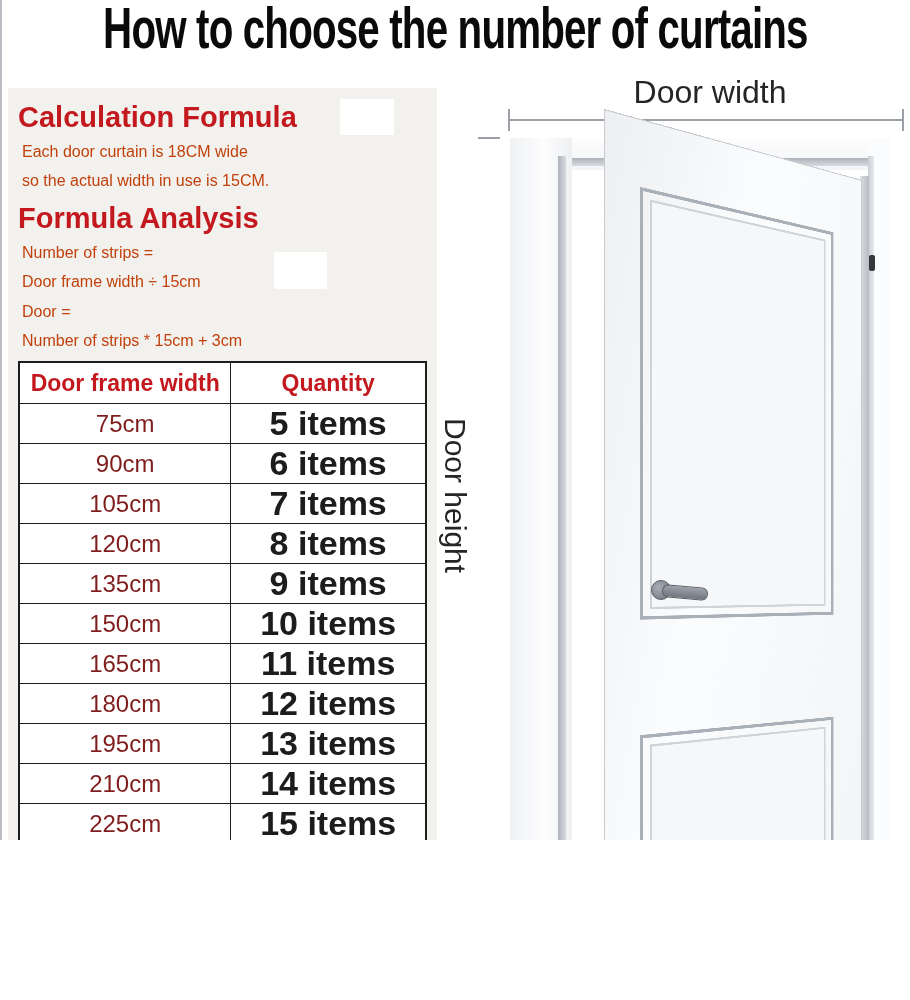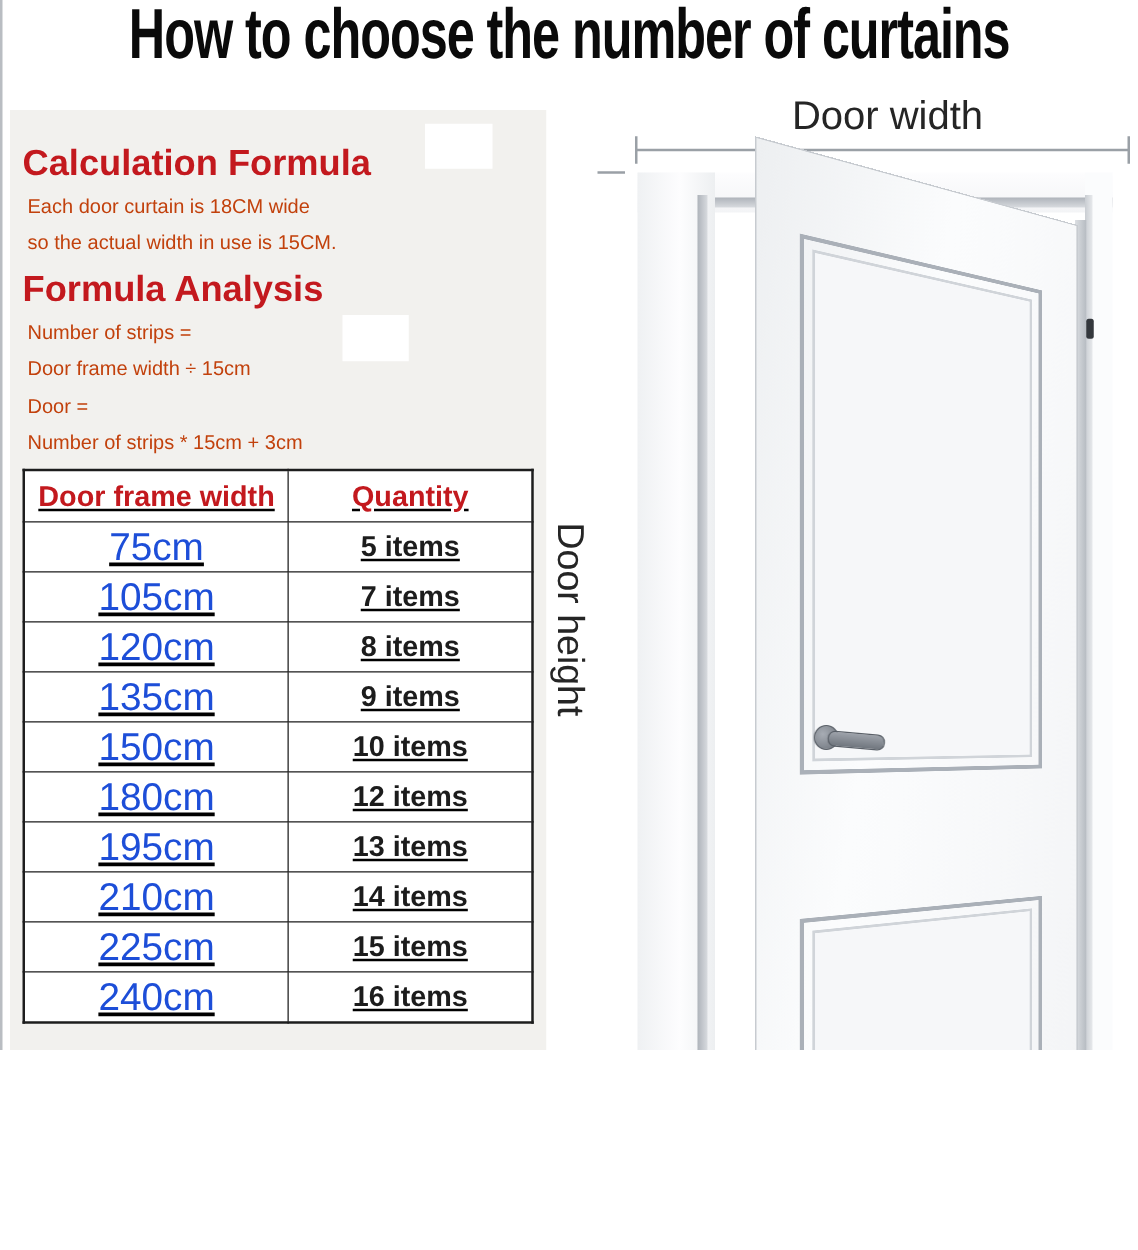--- a/index.html
+++ b/index.html
@@ -9,38 +9,38 @@
   }
   
   .title-wrap{position:absolute;top:-4px;left:0;width:910px;text-align:center;}
   .title{
     display:inline-block;white-space:nowrap;font-size:48px;font-weight:800;color:#0a0a0a;
     transform:scale(0.84,1.18);transform-origin:center top;letter-spacing:-1px;
   }
   
   .panel{
     position:absolute;left:8px;top:88px;width:429px;height:907px;
-    background:#f2f1ee;box-sizing:border-box;padding:26px 10px 0 10px;
+    background:#f2f1ee;box-sizing:border-box;padding:12px 10px 0 10px;
   }
   .panel h2{font-size:29px;line-height:1.2;margin:0 0 8px 0;font-weight:700;color:#c3191e;}
   .sec2-head{margin-top:10px !important;}
   .line{font-size:16px;line-height:1.14;margin:0 0 11px 4px;color:#c2410c;}
   .white-patch{position:absolute;background:#ffffff;}
   .patch1{left:332px;top:11px;width:54px;height:36px;}
   .patch2{left:266px;top:164px;width:53px;height:37px;}
   
   table.qty{
     border-collapse:collapse;margin:4px 0 0 0;background:#ffffff;
-    border:2px solid #1d1d1d;table-layout:fixed;text-decoration:underline;
+    border:2px solid #1d1d1d;table-layout:fixed;
   }
   table.qty th,table.qty td{border:1.6px solid #1d1d1d;text-align:center;padding:0;}
   table.qty th{width:211px;height:40px;font-size:23px;font-weight:700;color:#c3191e;}
   table.qty th.c2{width:194px;}
-  td.w{height:39px;font-size:31px;font-weight:400;color:#1d4ed8;}
-  td.q{height:39px;font-size:23px;font-weight:700;color:#1c1c1c;}
+  td.w{height:39px;font-size:24px;font-weight:400;color:#7f1d1d;}
+  td.q{height:39px;font-size:34px;font-weight:700;color:#1c1c1c;}
   
   .dw-label{position:absolute;left:560px;top:74px;width:300px;text-align:center;
     font-size:32px;color:#252525;}
   .dh-label{position:absolute;left:438px;top:418px;height:220px;
     writing-mode:vertical-rl;font-size:30px;color:#252525;}
   .dim{position:absolute;background:#9aa0a6;}
   .dim-h{left:508px;top:119px;width:396px;height:2px;}
   .tick-v{width:2px;height:22px;top:109px;}
   .tick-v.l{left:508px;} .tick-v.r{left:902px;}
   .dim-v{left:488px;top:137px;width:2px;height:848px;background:#b9bdc2;}
@@ -113,34 +113,42 @@
           <th>Door frame width</th>
           <th class="c2">Quantity</th>
         </tr>
       </thead>
       <tbody>
         <tr>
             <td class="w">75cm</td>
             <td class="q">5 items</td>
           </tr>
         <tr>
+            <td class="w">90cm</td>
+            <td class="q">6 items</td>
+          </tr>
+        <tr>
             <td class="w">105cm</td>
             <td class="q">7 items</td>
           </tr>
         <tr>
             <td class="w">120cm</td>
             <td class="q">8 items</td>
           </tr>
         <tr>
             <td class="w">135cm</td>
             <td class="q">9 items</td>
           </tr>
         <tr>
             <td class="w">150cm</td>
             <td class="q">10 items</td>
+          </tr>
+        <tr>
+            <td class="w">165cm</td>
+            <td class="q">11 items</td>
           </tr>
         <tr>
             <td class="w">180cm</td>
             <td class="q">12 items</td>
           </tr>
         <tr>
             <td class="w">195cm</td>
             <td class="q">13 items</td>
           </tr>
         <tr>

